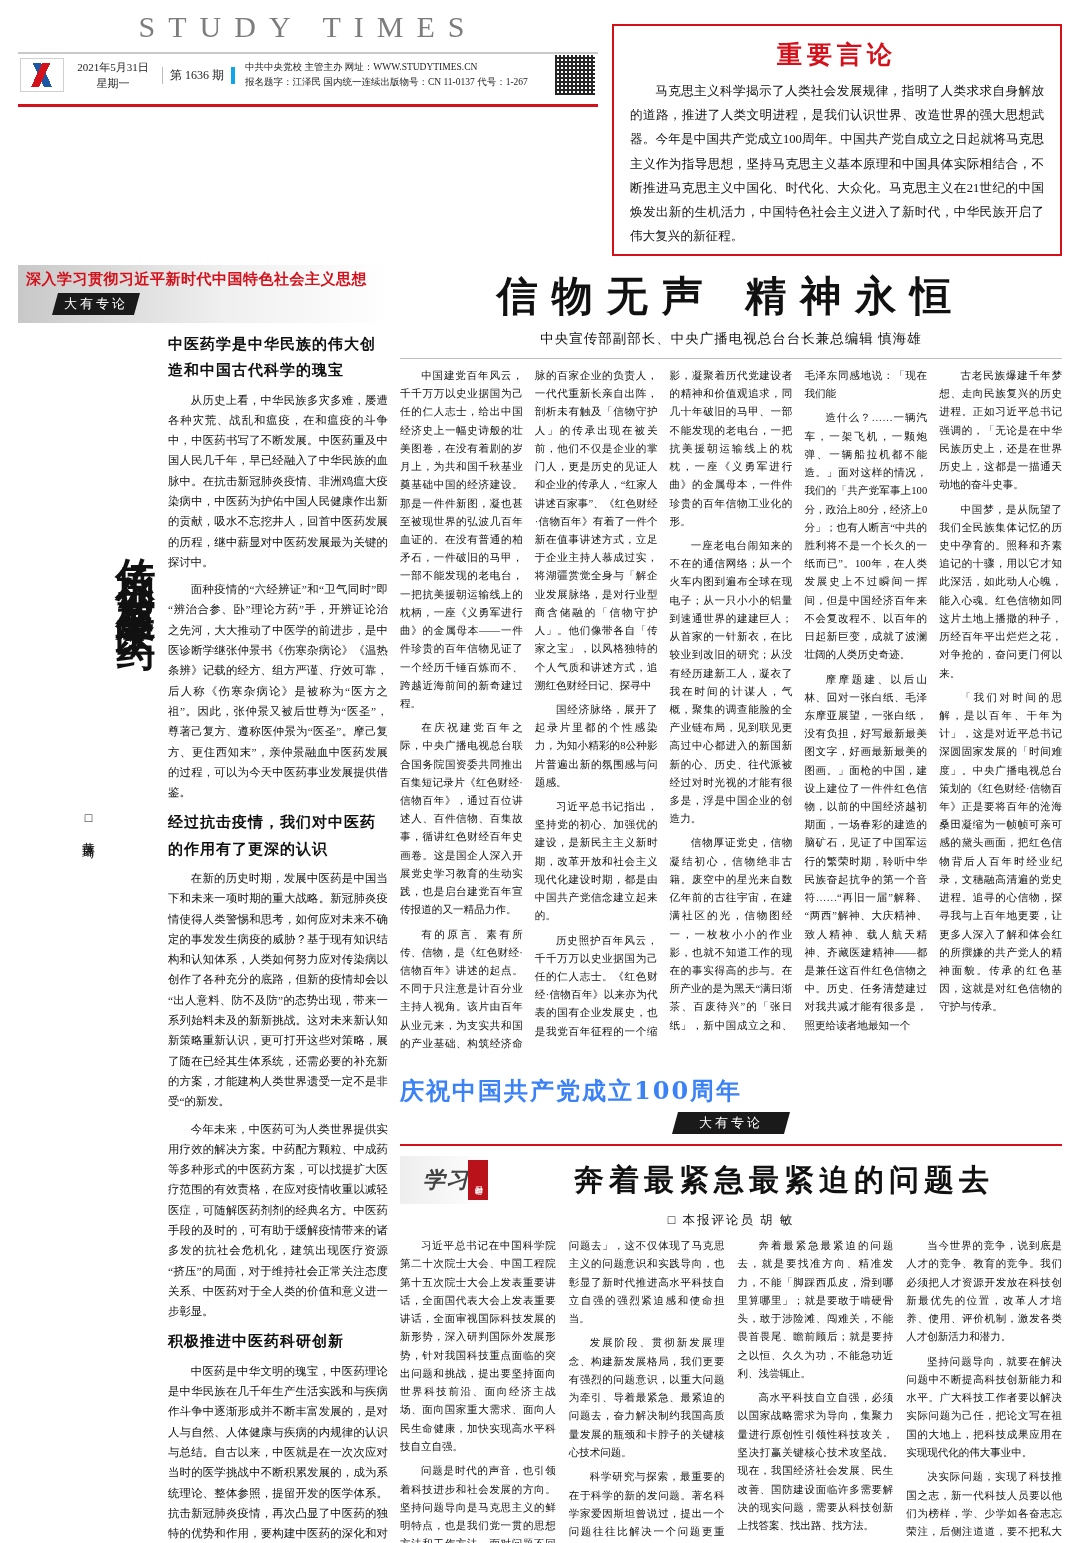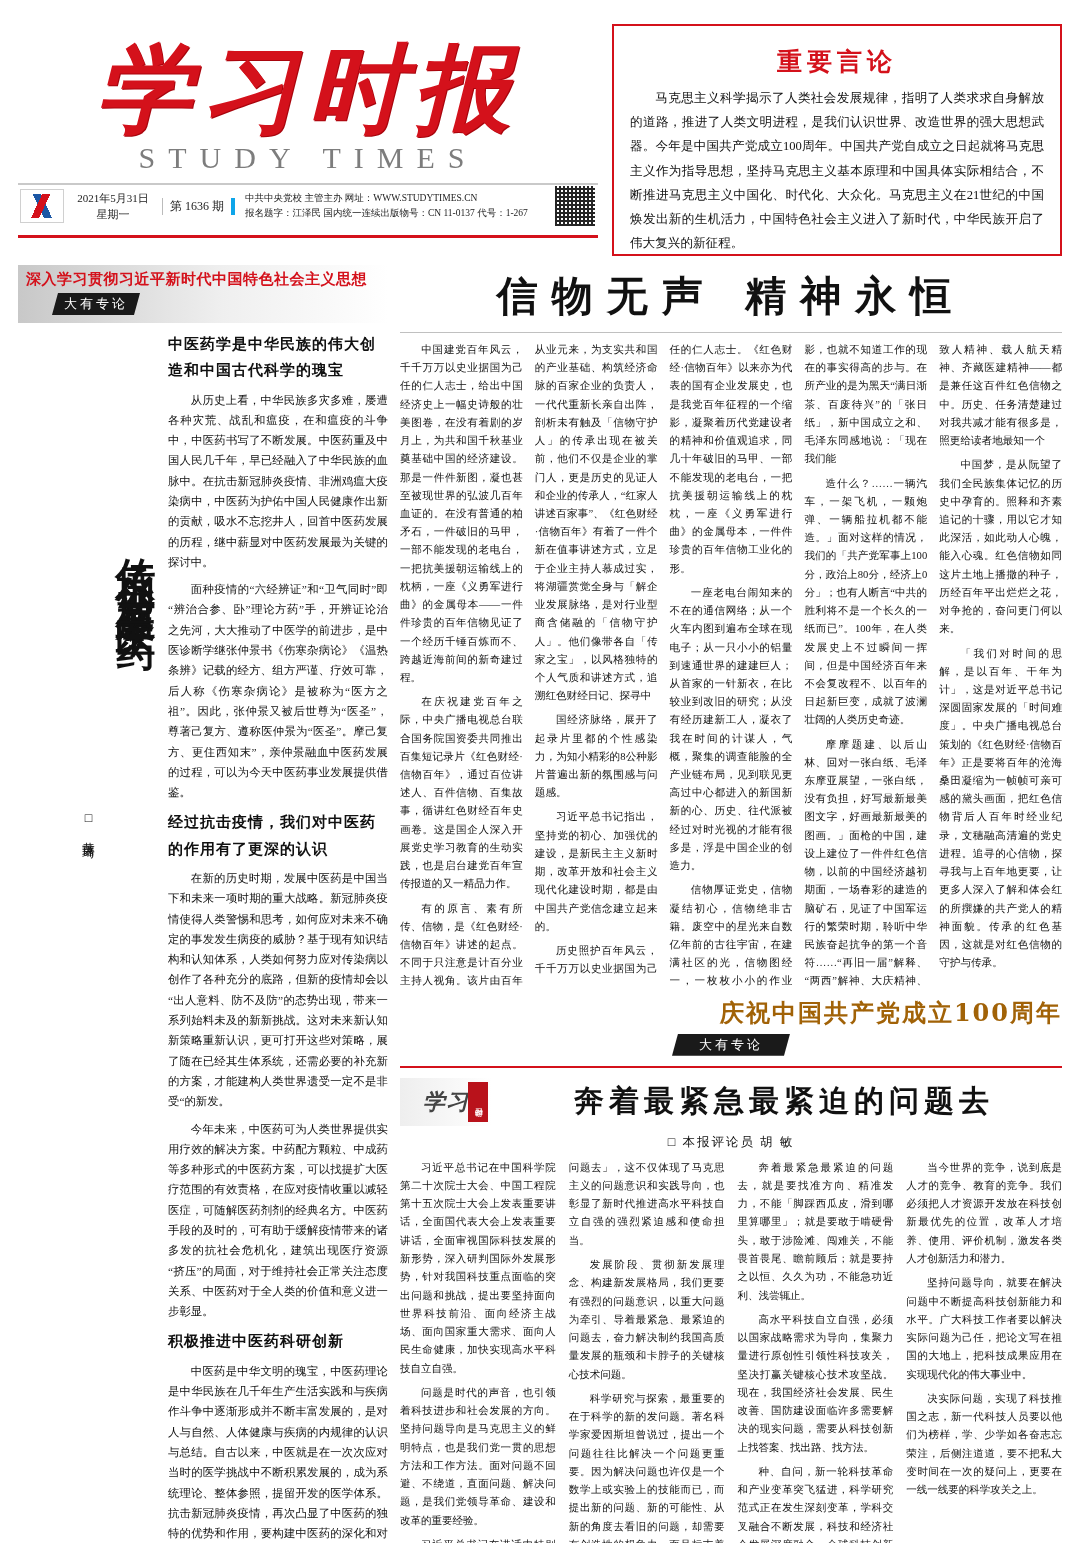--- a/index.html
+++ b/index.html
@@ -61,21 +61,21 @@
   }
   .mh-botrule { height: 3px; background: #d4111b; margin-top: 4px; }
 
   
   .quote-box {
     flex: 1; border: 2px solid #d4111b; padding: 12px 16px 14px 16px; margin-top: 10px;
     height: 232px;
   }
   .quote-title {
     text-align: center; color: #d4111b; font-size: 25px; font-weight: 700;
-    letter-spacing: 5px; margin-bottom: 8px; font-family: "DejaVu Serif", serif; margin-top: 7px;
+    letter-spacing: 5px; margin-bottom: 8px; font-family: "DejaVu Serif", serif;
   }
   .quote-body { font-size: 12.6px; line-height: 1.92; text-align: justify; text-indent: 2em; color: #111; }
 
   
   .content { display: flex; gap: 12px; margin-top: 9px; }
   .col-left { width: 370px; }
   .col-right { flex: 1; }
 
   
   .banner {
@@ -106,22 +106,22 @@
     text-align: center; font-size: 41px; font-weight: 700; letter-spacing: 14px;
     font-family: "DejaVu Serif", serif; padding: 4px 0 6px 0;
   }
   .main-sub { text-align: center; font-size: 13.5px; letter-spacing: 1px; padding-bottom: 8px; }
   .hr-thin { height: 1px; background: #c0c0c0; margin: 2px 0 8px 0; }
 
   .article-cols { column-count: 5; column-gap: 12px; column-rule: none; }
   .article-cols p { font-size: 10.6px; line-height: 1.72; text-align: justify; text-indent: 2em; margin: 0 0 6px 0; }
 
   .celebrate {
-    color: #a16207; font-size: 24px; font-weight: 700; text-align: right;
-    letter-spacing: 2px; margin-top: 6px; font-family: "DejaVu Serif", serif;
+    color: #3b82f6; font-size: 24px; font-weight: 700; text-align: left;
+    letter-spacing: 2px; margin-top: 22px; font-family: "DejaVu Serif", serif;
   }
   .celebrate-tag {
     display: block; width: 118px; margin: 5px auto 0 auto; background: #1a1a1a; color: #fff;
     font-size: 13px; letter-spacing: 3px; text-align: center; padding: 2px 0;
     clip-path: polygon(6px 0,100% 0,calc(100% - 6px) 100%,0 100%);
   }
 
   
   .sec2 { border-top: 2px solid #d4111b; margin-top: 10px; padding-top: 10px; }
   .sec2-head { display: flex; align-items: center; gap: 14px; }
@@ -140,21 +140,20 @@
   .sec2-cols { column-count: 4; column-gap: 13px; }
   .sec2-cols p { font-size: 10.5px; line-height: 1.74; text-align: justify; text-indent: 2em; margin: 0 0 6px 0; }
 </style>
 </head>
 <body>
 
 <div class="page">
 
   <div class="masthead">
     <div class="mh-left">
-      <div class="logo-cn">学习时报</div>
       <div class="logo-en">STUDY TIMES</div>
       <div class="mh-rule"></div>
       <div class="mh-info">
         <div class="mh-flag">
             <div class="swoosh"></div>
           </div>
         <div class="mh-date">
           <div>2021年5月31日</div>
           <div>星期一</div>
         </div>
@@ -199,33 +198,35 @@
           <div class="sub-h">积极推进中医药科研创新</div>
           <p class="ptxt">中医药是中华文明的瑰宝，中医药理论是中华民族在几千年生产生活实践和与疾病作斗争中逐渐形成并不断丰富发展的，是对人与自然、人体健康与疾病的内规律的认识与总结。自古以来，中医就是在一次次应对当时的医学挑战中不断积累发展的，成为系统理论、整体参照，提留开发的医学体系。抗击新冠肺炎疫情，再次凸显了中医药的独特的优势和作用，要构建中医药的深化和对疫健、也需要系统化的深化和完善。</p>
         </div>
       </div>
 
     </div>
 
     <div class="col-right">
 
       <div class="main-head">信物无声   精神永恒</div>
+      <div class="main-sub">中央宣传部副部长、中央广播电视总台台长兼总编辑   慎海雄</div>
       <div class="hr-thin"></div>
 
       <div class="article-cols">
         <p>中国建党百年风云，千千万万以史业据国为己任的仁人志士，给出中国经济史上一幅史诗般的壮美图卷，在没有着剧的岁月上，为共和国千秋基业奠基础中国的经济建设。那是一件件新图，凝也甚至被现世界的弘波几百年血证的。在没有普通的柏矛石，一件破旧的马甲，一部不能发现的老电台，一把抗美援朝运输线上的枕柄，一座《义勇军进行曲》的金属母本——一件件珍贵的百年信物见证了一个经历千锤百炼而不、跨越近海前间的新奇建过程。</p>
         <p>在庆祝建党百年之际，中央广播电视总台联合国务院国资委共同推出百集短记录片《红色财经·信物百年》，通过百位讲述人、百件信物、百集故事，循讲红色财经百年史画卷。这是国企人深入开展党史学习教育的生动实践，也是启台建党百年宣传报道的又一精品力作。</p>
         <p>有的原言、素有所传、信物，是《红色财经·信物百年》讲述的起点。不同于只注意是计百分业主持人视角。该片由百年从业元来，为支实共和国的产业基础、构筑经济命脉的百家企业的负责人，一代代重新长亲自出阵，剖析未有触及「信物守护人」的传承出现在被关前，他们不仅是企业的掌门人，更是历史的见证人和企业的传承人，“红家人讲述百家事”、《红色财经·信物百年》有着了一件个新在值事讲述方式，立足于企业主持人慕成过实，将湖疆赏觉全身与「解企业发展脉络，是对行业型商含储融的「信物守护人」。他们像带各自「传家之宝」，以风格独特的个人气质和讲述方式，追溯红色财经日记、探寻中</p>
         <p>国经济脉络，展开了起录片里都的个性感染力，为知小精彩的8公种影片普遍出新的氛围感与问题感。</p>
         <p>习近平总书记指出，坚持党的初心、加强优的建设，是新民主主义新时期，改革开放和社会主义现代化建设时期，都是由中国共产党信念建立起来的。</p>
         <p>历史照护百年风云，千千万万以史业据国为己任的仁人志士。《红色财经·信物百年》以来亦为代表的国有企业发展史，也是我党百年征程的一个缩影，凝聚着历代党建设者的精神和价值观追求，同几十年破旧的马甲、一部不能发现的老电台，一把抗美援朝运输线上的枕枕，一座《义勇军进行曲》的金属母本，一件件珍贵的百年信物工业化的形。</p>
         <p>一座老电台闹知来的不在的通信网络；从一个火车内图到遍布全球在现电子；从一只小小的铝量到速通世界的建建巨人；从首家的一针新衣，在比较业到改旧的研究；从没有经历建新工人，凝衣了我在时间的计谋人，气概，聚集的调查能脸的全产业链布局，见到联见更高过中心都进入的新国新新的心、历史、往代派被经过对时光视的才能有很多是，浮是中国企业的创造力。</p>
         <p>信物厚证党史，信物凝结初心，信物绝非古籍。废空中的星光来自数亿年前的古往宇宙，在建满社区的光，信物图经一，一枚枚小小的作业影，也就不知道工作的现在的事实得高的步与。在所产业的是为黑天“满日渐茶、百废待兴”的「张日纸」，新中国成立之和、毛泽东同感地说：「现在我们能</p>
         <p>造什么？……一辆汽车，一架飞机，一颗炮弹、一辆船拉机都不能造。」面对这样的情况，我们的「共产党军事上100分，政治上80分，经济上0分」；也有人断言“中共的胜利将不是一个长久的一纸而已”。100年，在人类发展史上不过瞬间一挥间，但是中国经济百年来不会复改程不、以百年的日起新巨变，成就了波澜壮阔的人类历史奇迹。</p>
         <p>摩摩题建、以后山林、回对一张白纸、毛泽东摩亚展望，一张白纸，没有负担，好写最新最美图文字，好画最新最美的图画。」面枪的中国，建设上建位了一件件红色信物，以前的中国经济越初期面，一场春彩的建造的脑矿石，见证了中国军运行的繁荣时期，聆听中华民族奋起抗争的第一个音符……“再旧一届”解释、“两西”解神、大庆精神、致人精神、载人航天精神、齐藏医建精神——都是兼任这百件红色信物之中。历史、任务清楚建过对我共减才能有很多是，照更给读者地最知一个</p>
+        <p>古老民族爆建千年梦想、走向民族复兴的历史进程。正如习近平总书记强调的，「无论是在中华民族历史上，还是在世界历史上，这都是一描通天动地的奋斗史事。</p>
         <p>中国梦，是从阮望了我们全民族集体记忆的历史中孕育的。照释和齐素追记的十骤，用以它才知此深活，如此动人心魄，能入心魂。红色信物如同这片土地上播撒的种子，历经百年平出烂烂之花，对争抢的，奋问更门何以来。</p>
         <p>「我们对时间的思解，是以百年、干年为计」，这是对近平总书记深圆固家发展的「时间难度」。中央广播电视总台策划的《红色财经·信物百年》正是要将百年的沧海桑田凝缩为一帧帧可亲可感的黛头画面，把红色信物背后人百年时经业纪录，文穗融高清遍的党史进程。追寻的心信物，探寻我与上百年地更要，让更多人深入了解和体会红的所撰嫌的共产党人的精神面貌。传承的红色基因，这就是对红色信物的守护与传承。</p>
       </div>
 
       <div class="celebrate">庆祝中国共产党成立100周年</div>
       <div class="celebrate-tag">大有专论</div>
 
       <div class="sec2">
         <div class="sec2-head">
           <div class="stamp">

